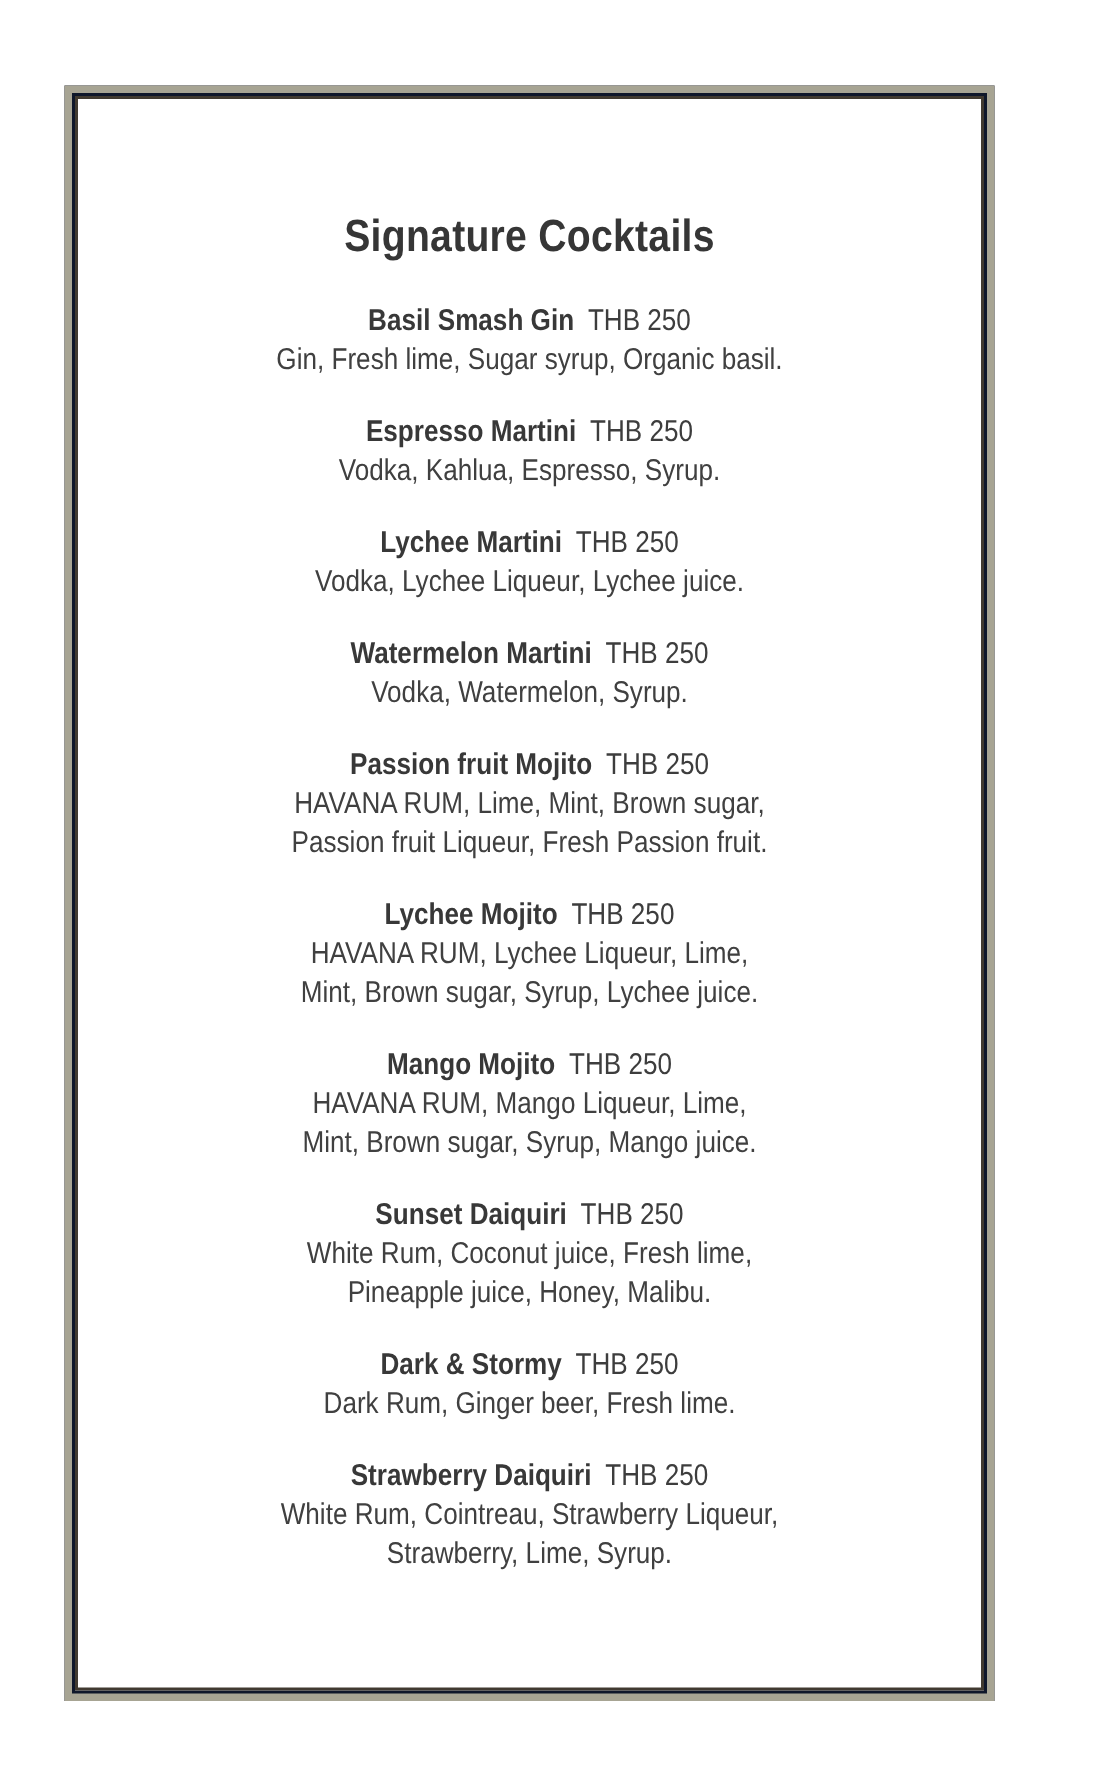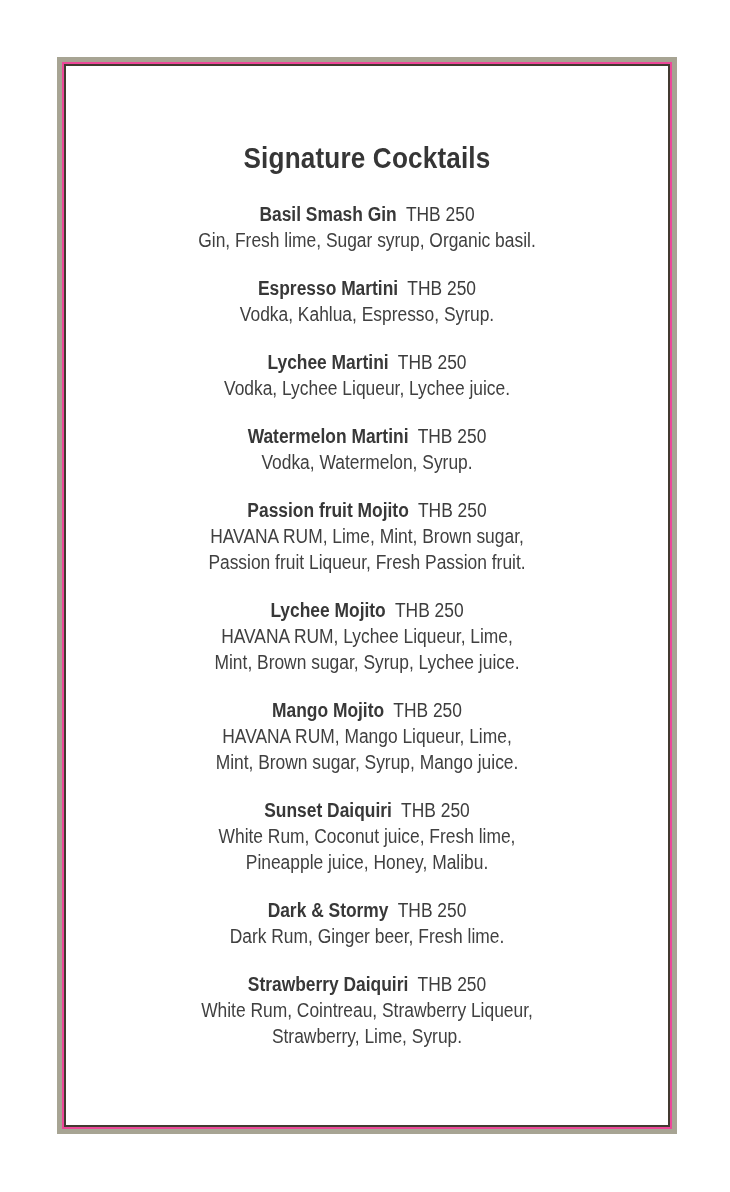--- a/index.html
+++ b/index.html
@@ -13,27 +13,27 @@
   .page {
     position: relative;
     width: 730px;
     height: 1192px;
     background: #ffffff;
     overflow: hidden;
   }
   
   .frame {
     position: absolute;
-    left: 57px;
+    left: 43px;
     top: 57px;
     width: 620px;
     height: 1077px;
     box-sizing: border-box;
     border: 5px solid #a7a493;
-    background: #ec4899;
+    background: #0f172a;
   }
   .frame-inner {
     position: absolute;
     left: 2px;
     top: 2px;
     right: 2px;
     bottom: 2px;
     border: 2px solid #413a30;
     background: #ffffff;
   }

